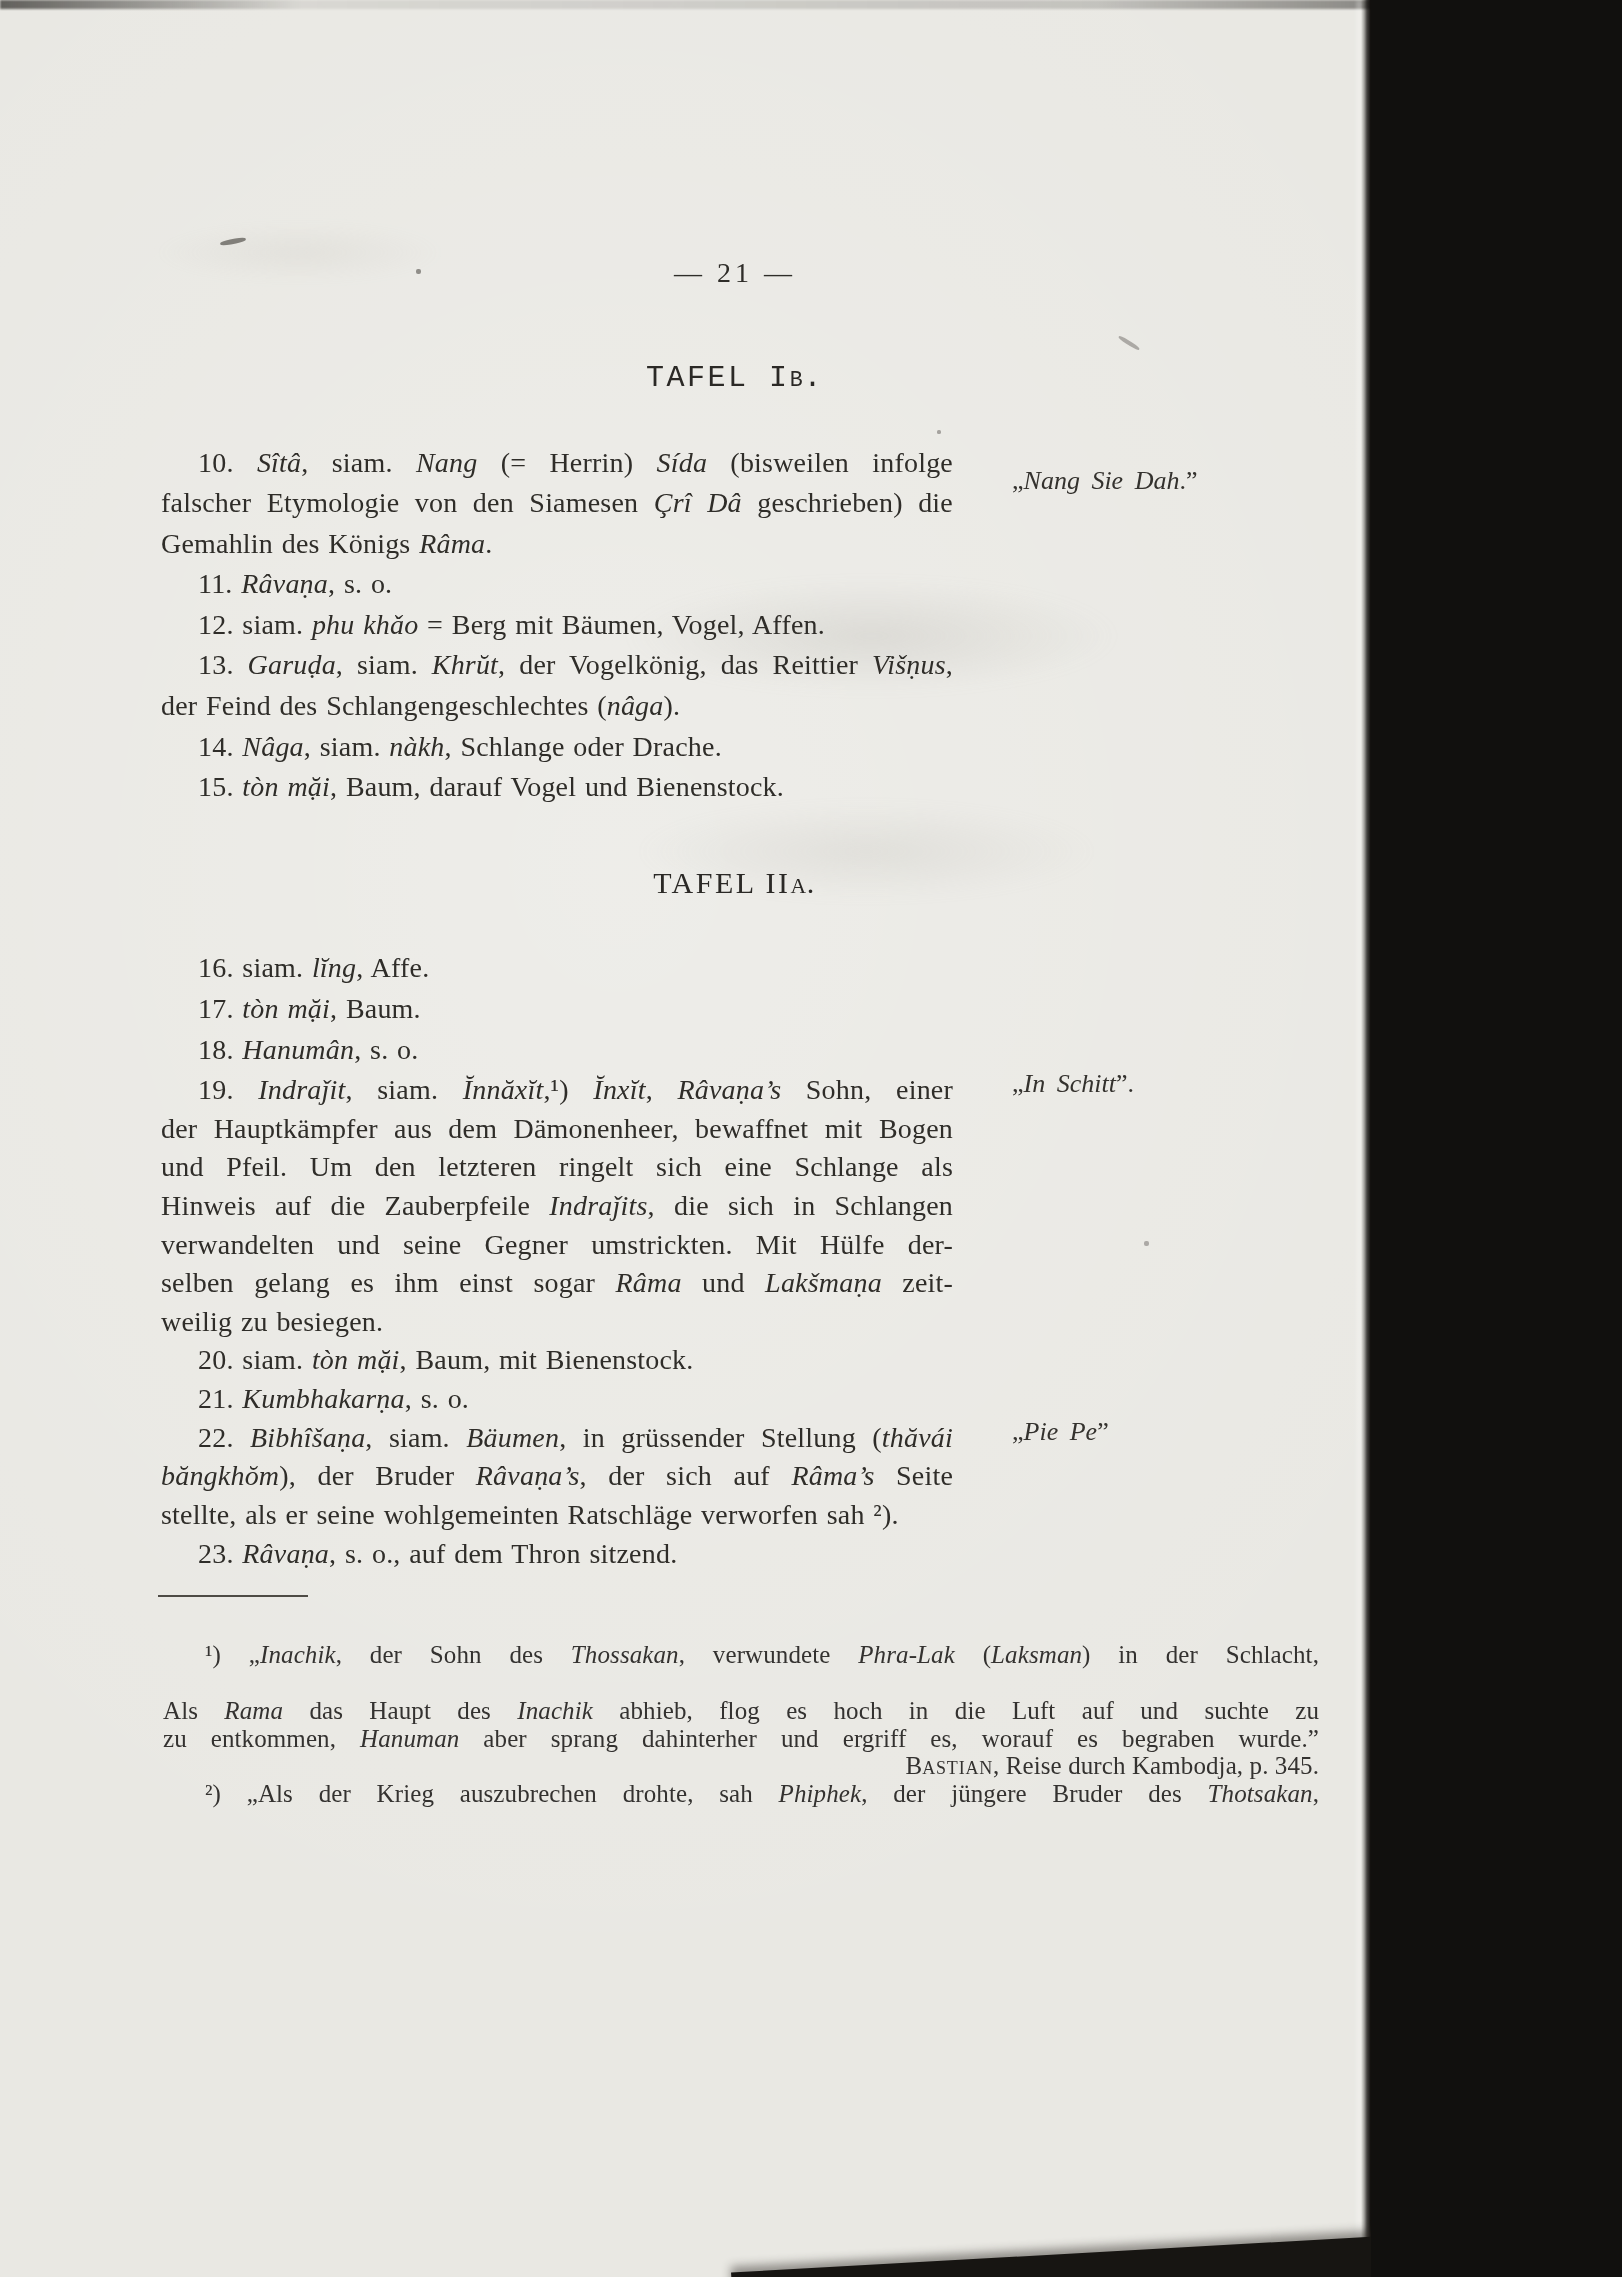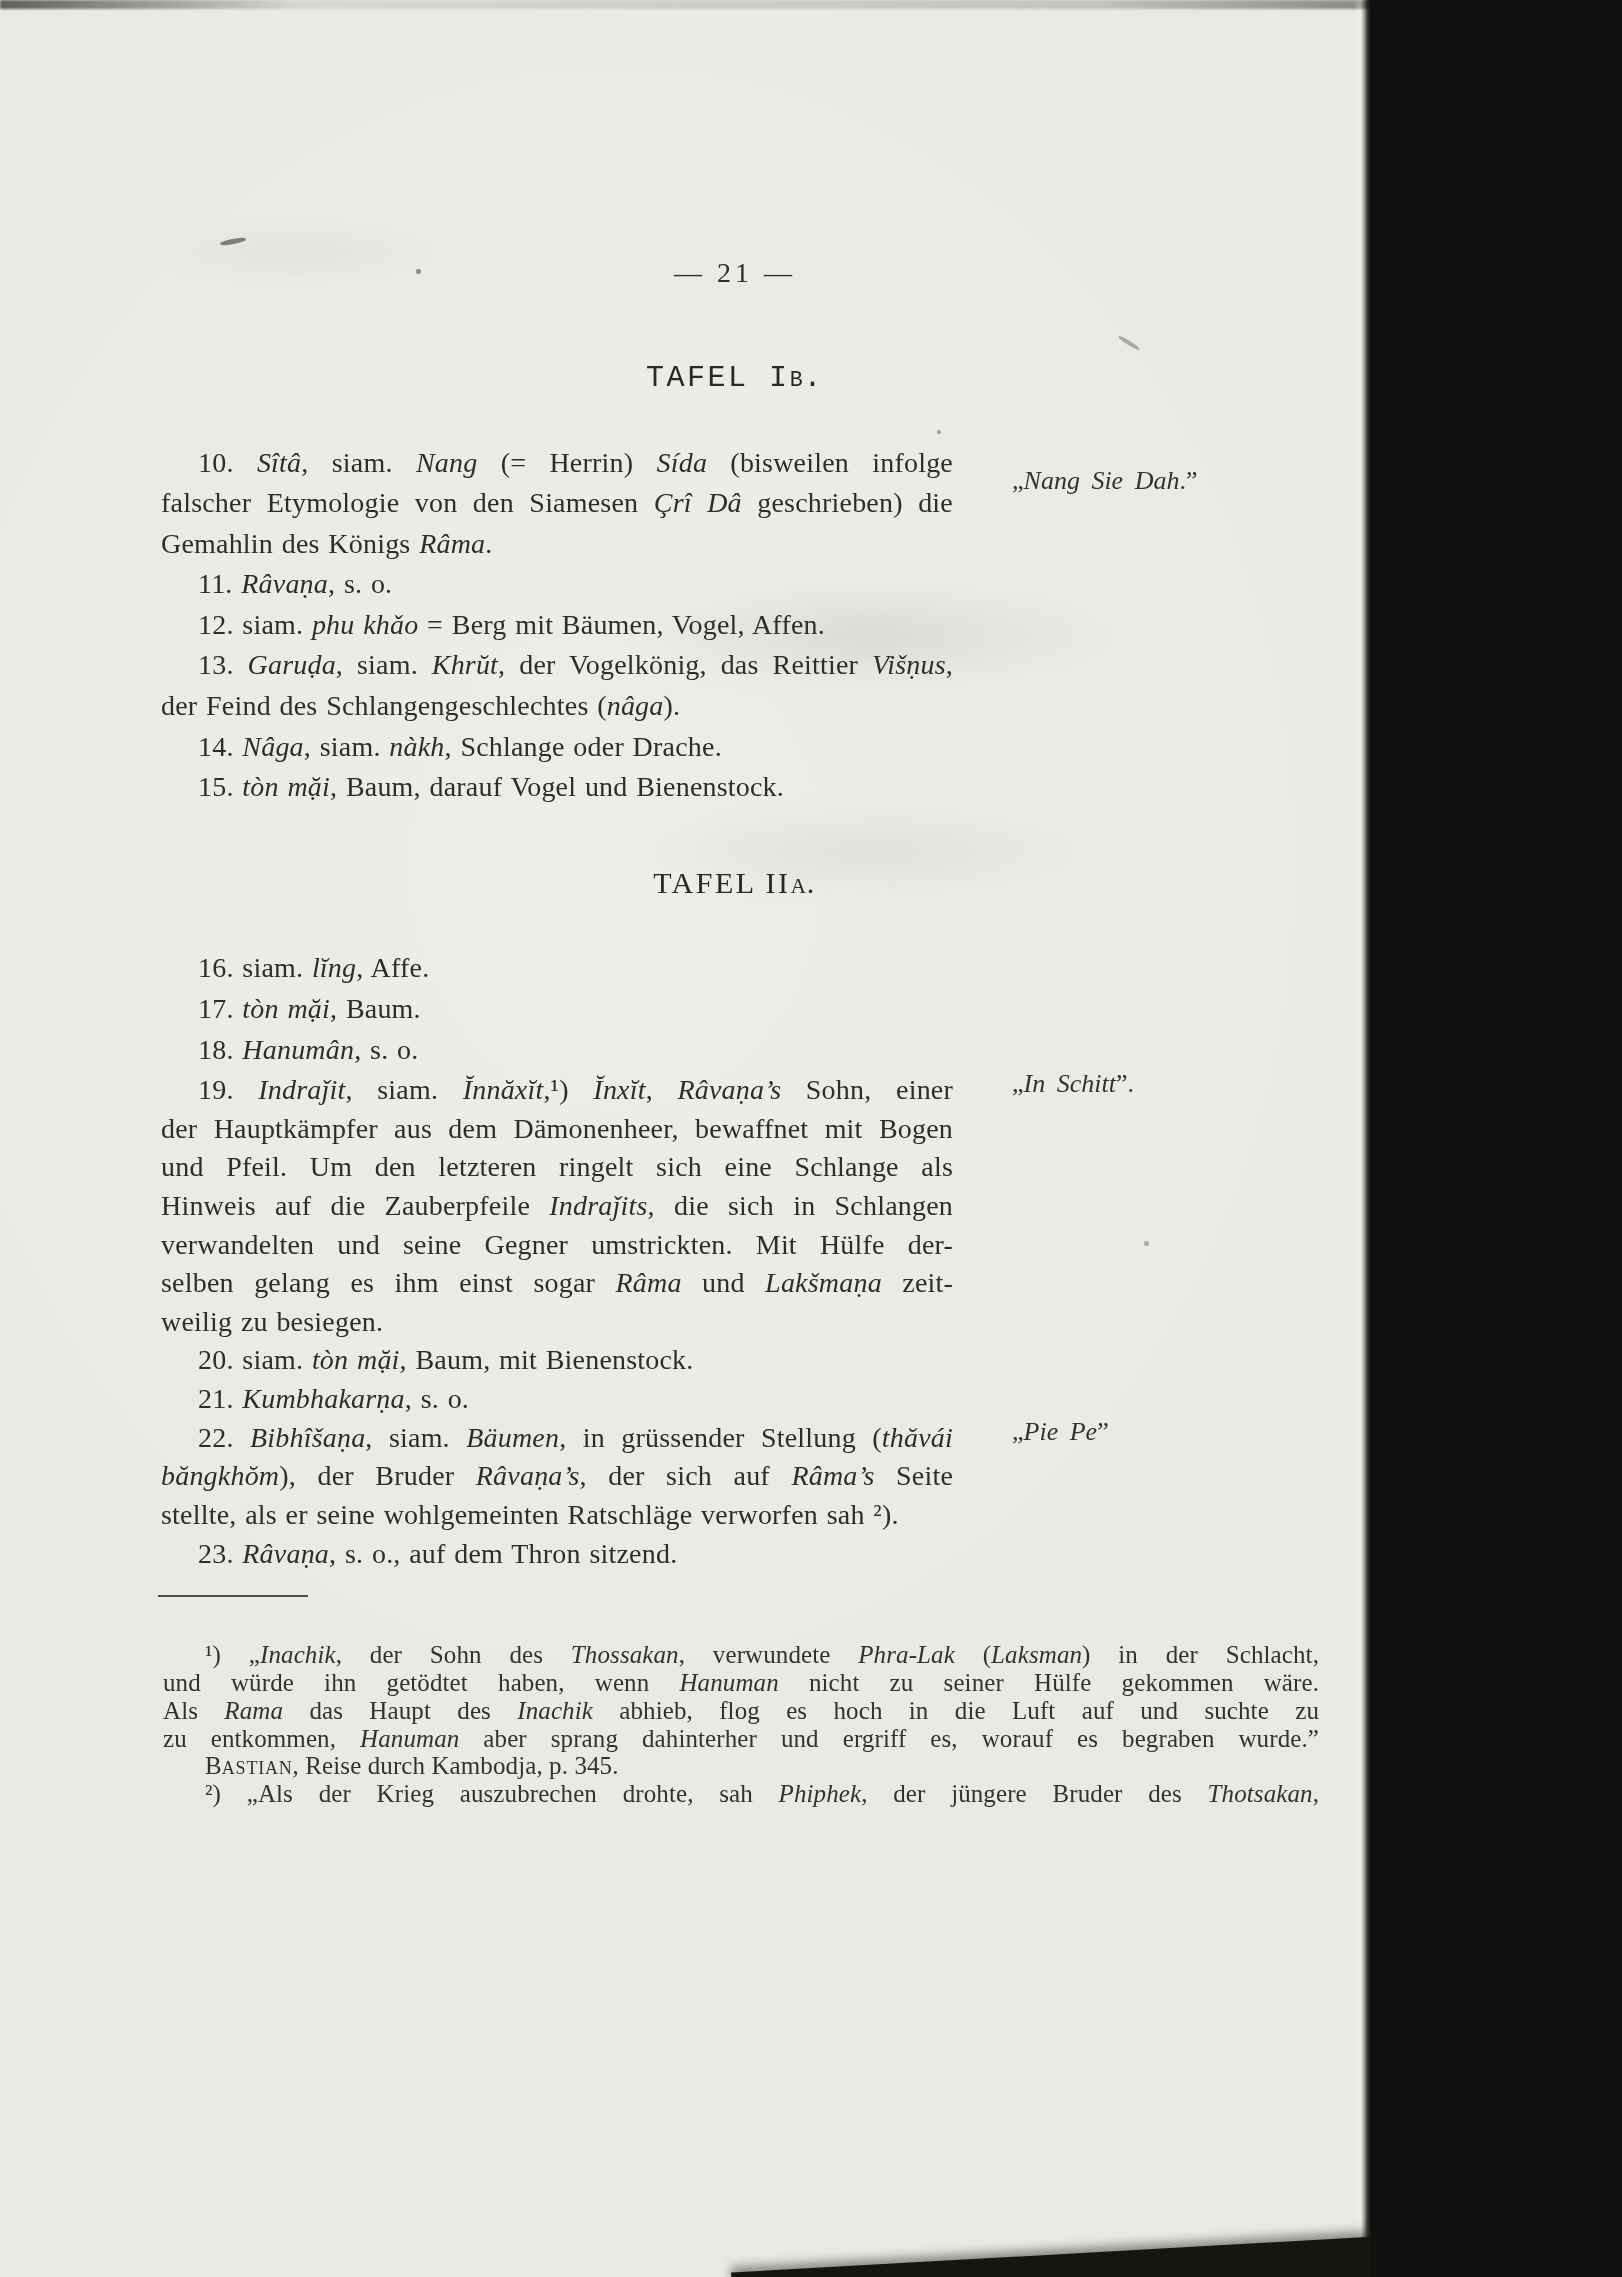--- a/index.html
+++ b/index.html
@@ -30,21 +30,21 @@
   .marginnote {
     position:absolute; left:1012px; width:327px;
     font-size:26px; line-height:30px; color:#34322e; word-spacing:5px;
   }
   .fn {
     position:absolute; left:163px; width:1156px;
     font-size:25px; line-height:28px; letter-spacing:0.1px;
     color:#343230; white-space:nowrap;
   }
   .fn.j { white-space:normal; text-align:justify; text-align-last:justify; }
-  .fn.ind { text-indent:42px; }
+  .fn.ind { text-indent:42px;text-align:right; }
   .fnrule { position:absolute; left:158px; top:1595px; width:150px; height:2px; background:#4e4b45; }
   
   .edge-top { position:absolute; top:0; left:0; right:0; height:9px;
     background:linear-gradient(to right, rgba(24,22,19,.65), rgba(24,22,19,.08) 22%, rgba(24,22,19,.18) 80%, rgba(24,22,19,.45) 100%);
     filter:blur(1px); }
   .edge-right { position:absolute; top:0; bottom:0; right:0; width:10px;
     background:linear-gradient(to right, rgba(18,16,13,0), rgba(18,16,13,.3) 30%, rgba(14,12,10,.75) 60%, #0d0b09 100%); }
   .fold-right { position:absolute; top:0; bottom:0; right:10px; width:4px; background:rgba(255,255,255,.35); filter:blur(2px); }
   .corner-br { position:absolute; right:-16px; bottom:-30px; width:653px; height:71px;
     background:#171512; transform:rotate(-3.2deg); transform-origin:right bottom;
@@ -107,21 +107,20 @@
   <div class="ln j ind" style="top:1421px">22. <i>Bibhîšaṇa</i>, siam. <i>Bäumen</i>, in grüssender Stellung (<i>thăvái</i></div>
   <div class="ln j" style="top:1459px"><i>băngkhŏm</i>), der Bruder <i>Râvaṇa’s</i>, der sich auf <i>Râma’s</i> Seite</div>
   <div class="ln" style="top:1498px">stellte, als er seine wohlgemeinten Ratschläge verworfen sah ²).</div>
   <div class="ln ind" style="top:1537px">23. <i>Râvaṇa</i>, s. o., auf dem Thron sitzend.</div>
 
   <div class="marginnote" style="top:1069px">„<i>In Schitt</i>”.</div>
   <div class="marginnote" style="top:1417px">„<i>Pie Pe</i>”</div>
 
   <div class="fnrule"></div>
   <div class="fn j ind" style="top:1641px">¹) „<i>Inachik</i>, der Sohn des <i>Thossakan</i>, verwundete <i>Phra-Lak</i> (<i>Laksman</i>) in der Schlacht,</div>
-  <div class="fn j" style="top:1669px">und würde ihn getödtet haben, wenn <i>Hanuman</i> nicht zu seiner Hülfe gekommen wäre.</div>
   <div class="fn j" style="top:1697px">Als <i>Rama</i> das Haupt des <i>Inachik</i> abhieb, flog es hoch in die Luft auf und suchte zu</div>
   <div class="fn j" style="top:1725px">zu entkommen, <i>Hanuman</i> aber sprang dahinterher und ergriff es, worauf es begraben wurde.”</div>
   <div class="fn ind" style="top:1752px">B<span class="sc">ASTIAN</span>, Reise durch Kambodja, p. 345.</div>
   <div class="fn j ind" style="top:1780px">²) „Als der Krieg auszubrechen drohte, sah <i>Phiphek</i>, der jüngere Bruder des <i>Thotsakan</i>,</div>
 
   <div class="edge-top"></div>
   <div class="fold-right"></div>
   <div class="edge-right"></div>
   <div class="corner-br"></div>
 </div>

